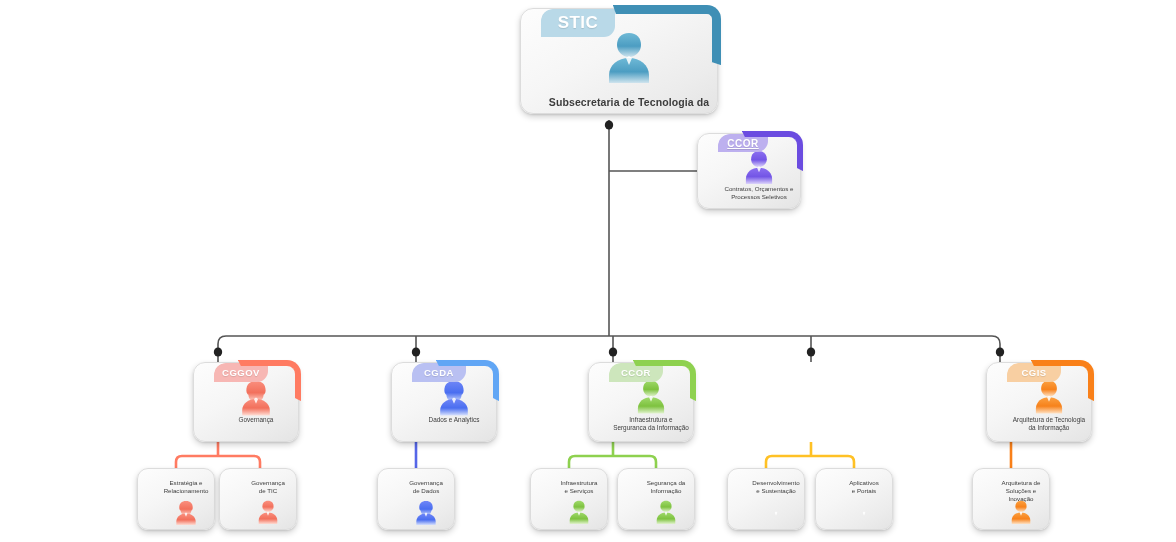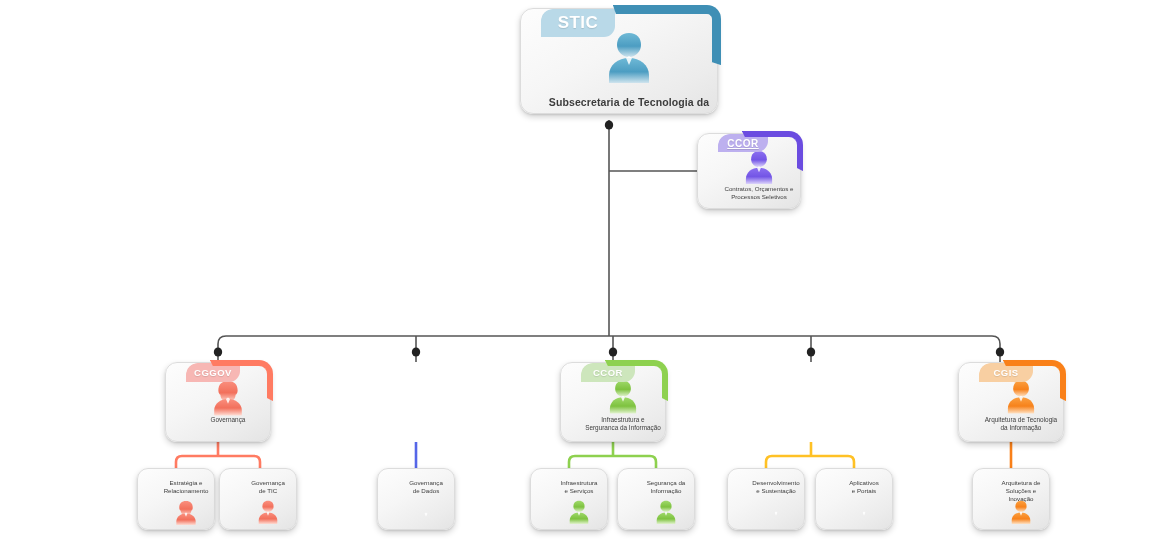--- a/index.html
+++ b/index.html
@@ -93,21 +93,21 @@
   #card-stic .label { top: 87px; font-size: 10.5px; font-weight: bold; letter-spacing: .1px; }
 
   
   #card-ccor { left: 697px; top: 133px; width: 104px; height: 76px; }
   #card-ccor .tab { width: 50px; height: 18px; font-size: 10px; background: #bdb0ef; text-decoration: underline; }
   #card-ccor .bracket { right: -3px; top: -3px; width: 52px; height: 31px; border-top-width: 6px; border-right-width: 6px; border-top-color: #6b4ce0; border-right-color: #6b4ce0; }
   #card-ccor .avatar { top: 14px; }
   #card-ccor .label { top: 51px; font-size: 6.2px; }
 
   
-  .cg { top: 362px; width: 106px; height: 80px; }
+  .cg { top: 362px; width: 106px; height: 80px; margin-left: 28px; }
   .cg .tab { width: 54px; height: 19px; font-size: 9.5px; }
   .cg .bracket { right: -3px; top: -3px; width: 54px; height: 32px; border-top-width: 6px; border-right-width: 6px; }
   .cg .avatar { top: 15px; }
   .cg .label { top: 53px; font-size: 6.4px; }
 
   #card-cggov { left: 165px; }
   #card-cggov .tab { background: #f7b7b4; }
   #card-cggov .bracket { border-top-color: #ff7b62; border-right-color: #ff7b62; }
 
   #card-cgda { left: 363px; }
@@ -254,20 +254,41 @@
         <path d="M29 30c-11 0-20 7-20 16v8h40v-8c0-9-9-16-20-16z" fill="url(#gGov)"></path>
         <path d="M26 30l3 7 3-7-3-2z" fill="#ffffff" opacity="0.85"></path>
       </svg>
       <div class="label">
         <div>Governança</div>
       </div>
     </div>
     <div class="bracket"></div>
   </div>
 
+  <div class="card cg" id="card-cgda">
+    <div class="inner">
+      <div class="tab">CGDA</div>
+      <svg class="avatar" width="40" height="39" viewBox="0 0 58 56">
+        <defs>
+          <linearGradient id="gDa" x1="0" y1="0" x2="0" y2="1">
+            <stop offset="0%" stop-color="#6f86f7"></stop>
+            <stop offset="55%" stop-color="#4a6ef0"></stop>
+            <stop offset="100%" stop-color="#d6e0fd"></stop>
+          </linearGradient>
+        </defs>
+        <path d="M15 18c0-9 5-14 14-14s14 5 14 14c0 4-2 6-3 6 0 5-4 11-11 11s-11-6-11-11c-1 0-3-2-3-6z" fill="url(#gDa)"></path>
+        <path d="M29 30c-11 0-20 7-20 16v8h40v-8c0-9-9-16-20-16z" fill="url(#gDa)"></path>
+        <path d="M26 30l3 7 3-7-3-2z" fill="#ffffff" opacity="0.85"></path>
+      </svg>
+      <div class="label">
+        <div>Dados e Analytics</div>
+      </div>
+    </div>
+    <div class="bracket"></div>
+  </div>
 
   <div class="card cg" id="card-cgis">
     <div class="inner">
       <div class="tab">CCOR</div>
       <svg class="avatar" width="38" height="37" viewBox="0 0 58 56">
         <defs>
           <linearGradient id="gIs" x1="0" y1="0" x2="0" y2="1">
             <stop offset="0%" stop-color="#9fd96a"></stop>
             <stop offset="55%" stop-color="#7ec23f"></stop>
             <stop offset="100%" stop-color="#e2f3cf"></stop>

